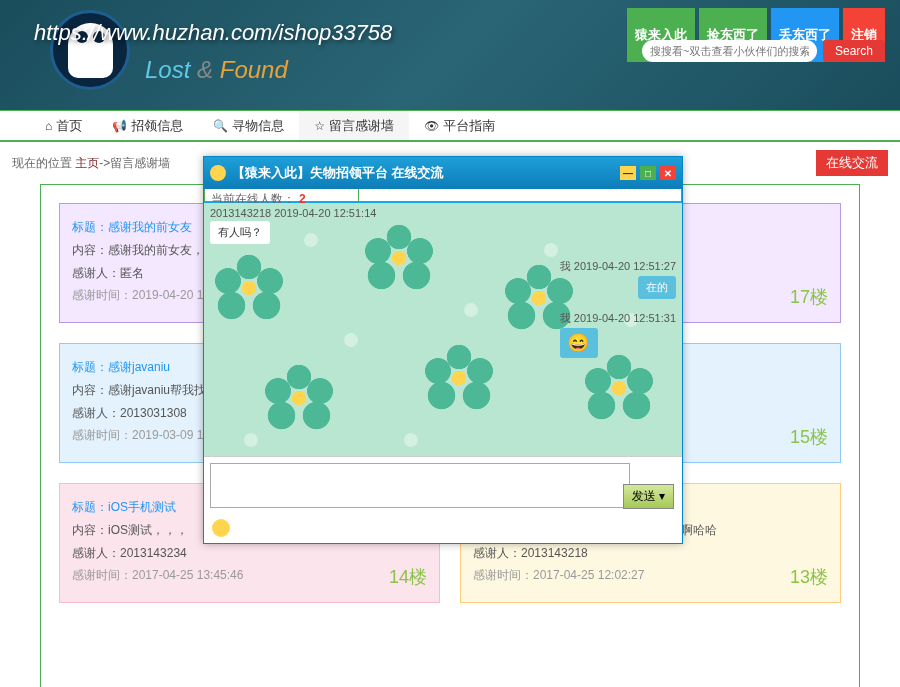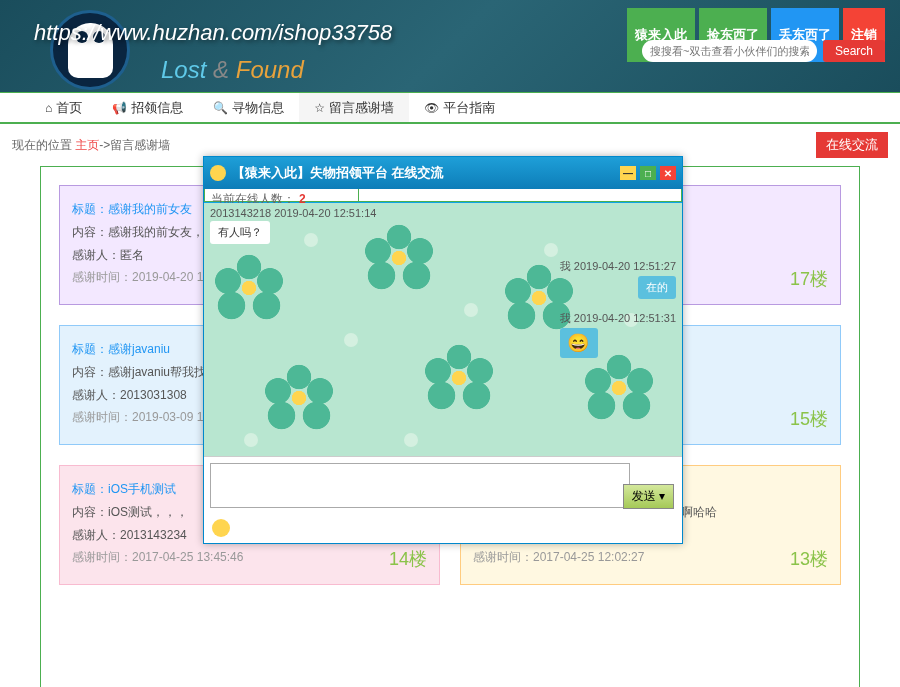--- a/index.html
+++ b/index.html
@@ -1,24 +1,24 @@
 <!DOCTYPE html>
 <html><head>
 <meta charset="utf-8">
 <style>
 *{margin:0;padding:0;box-sizing:border-box;font-family:Arial,"Microsoft YaHei",sans-serif}
 body{width:900px;height:687px;overflow:hidden;background:#fff;position:relative}
-.header{height:92px;background:linear-gradient(135deg,#1a4d5c 0%,#2a6575 50%,#1a4d5c 100%);position:relative}
+.header{height:110px;background:linear-gradient(135deg,#1a4d5c 0%,#2a6575 50%,#1a4d5c 100%);position:relative}
 .watermark{position:absolute;top:20px;left:34px;color:#fff;font-size:22px;font-style:italic;text-shadow:2px 2px 4px rgba(0,0,0,0.5);z-index:2}
 .logo-area{position:absolute;left:50px;top:10px;display:flex;align-items:center}
 .logo-circle{width:80px;height:80px;border-radius:50%;background:#0a2540;border:3px solid #1e5f8e;display:flex;align-items:center;justify-content:center}
 .logo-inner{width:45px;height:55px;background:#fff;border-radius:22px 22px 10px 10px;position:relative}
 .logo-inner::before{content:"";position:absolute;top:8px;left:8px;width:12px;height:12px;border-radius:50%;background:#0a2540}
 .logo-inner::after{content:"";position:absolute;top:8px;right:8px;width:12px;height:12px;border-radius:50%;background:#0a2540}
-.brand-text{margin-left:31px;margin-top:40px}
+.brand-text{margin-left:15px;margin-top:40px}
 .brand-en{color:#5fc9e8;font-size:24px;font-style:italic}
 .brand-en .amp{color:#888}
 .brand-en .found{color:#e8a23c}
 .top-buttons{position:absolute;right:15px;top:8px;display:flex;gap:4px}
 .top-btn{padding:18px 8px;color:#fff;font-size:13px;font-weight:bold;border:none;cursor:pointer}
 .btn-green{background:#4caf50}
 .btn-blue{background:#2196f3}
 .btn-red{background:#f44336}
 .search-area{position:absolute;right:15px;top:40px;display:flex;gap:6px}
 .search-input{width:175px;padding:4px 8px;border:none;border-radius:12px;font-size:11px;color:#999}
@@ -117,21 +117,21 @@
     </div>
   <div class="nav-item">
       <span class="nav-icon">👁</span>
       <span>平台指南</span>
     </div>
 </div>
 
 <div class="breadcrumb-row">
   <div>
     <span>现在的位置</span>
-    <span style="color:#ef4444">主页</span><span>-&gt;</span><span>留言感谢墙</span>
+    <span style="color:#7f1d1d">主页</span><span>-&gt;</span><span>留言感谢墙</span>
   </div>
   <span class="online-chat-btn">在线交流</span>
 </div>
 
 <div class="content">
   <div class="wall">
     <div class="card-row">
       <div class="card purple">
         <div class="card-title">标题：感谢我的前女友</div>
         <div class="card-body">内容：感谢我的前女友，你失去</div>

